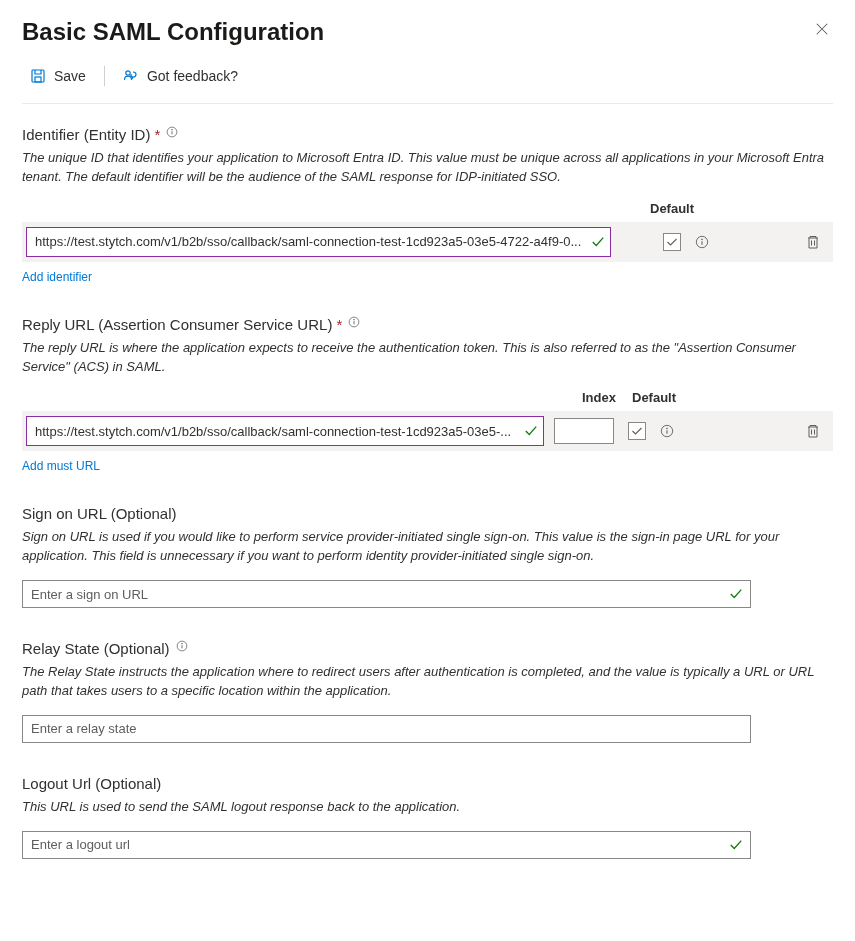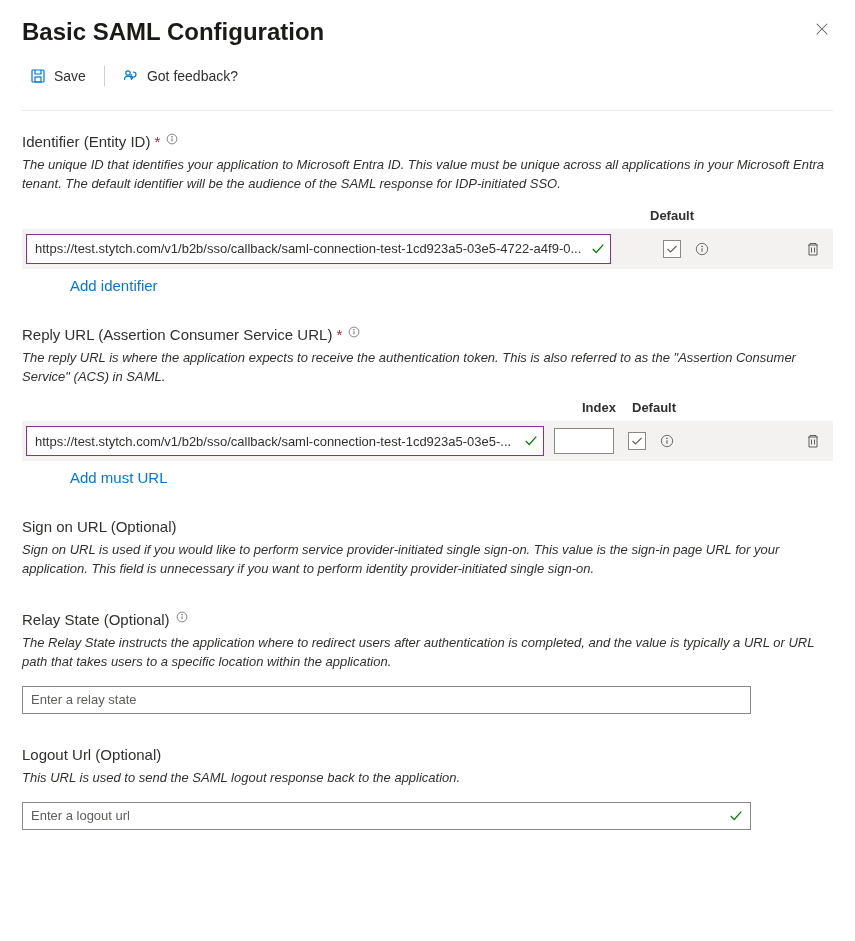--- a/index.html
+++ b/index.html
@@ -31,21 +31,21 @@
       color: #605e5c;
       cursor: pointer;
       padding: 4px;
       line-height: 1;
     }
     .toolbar {
       display: flex;
       align-items: center;
       gap: 0;
       border-bottom: 1px solid #edebe9;
-      padding-bottom: 22px;
+      padding-bottom: 15px;
       margin-bottom: 22px;
     }
     .toolbar-btn {
       display: flex;
       align-items: center;
       gap: 8px;
       background: none;
       border: none;
       font-size: 14px;
       color: #323130;
@@ -169,25 +169,24 @@
     .row-trash {
       width: 16px;
       height: 16px;
       color: #605e5c;
       margin-left: auto;
       margin-right: 8px;
       cursor: pointer;
     }
     .add-link {
       display: inline-block;
-      font-size: 15px;
+      font-size: 12px;
       color: #0078d4;
       cursor: pointer;
       margin-top: 8px;
-      margin-left: 48px;
     }
     .plain-input-wrap {
       position: relative;
       width: 729px;
     }
     .plain-input {
       width: 100%;
       height: 28px;
       border: 1px solid #8a8886;
       padding: 4px 26px 4px 8px;
@@ -321,20 +320,26 @@
       </svg>
   </div>
   <a class="add-link">Add must URL</a>
 </div>
 
 <div class="section">
   <div class="section-label">
     <span>Sign on URL (Optional)</span>
   </div>
   <p class="section-desc">Sign on URL is used if you would like to perform service provider-initiated single sign-on. This value is the sign-in page URL for your application. This field is unnecessary if you want to perform identity provider-initiated single sign-on.</p>
+  <div class="plain-input-wrap">
+    <input class="plain-input" type="text" placeholder="Enter a sign on URL" style="">
+    <svg class="plain-check" viewBox="0 0 16 16" fill="none" stroke="currentColor" stroke-width="1.5">
+        <path d="M2 8 L6 12 L14 3"></path>
+      </svg>
+  </div>
 </div>
 
 <div class="section">
   <div class="section-label">
     <span>Relay State (Optional)</span>
     <svg class="info-icon" viewBox="0 0 16 16" fill="none" stroke="currentColor" stroke-width="1">
         <circle cx="8" cy="8" r="6.5"></circle>
         <circle cx="8" cy="5" r="0.5" fill="currentColor"></circle>
         <path d="M8 7 V11" stroke-width="1.2"></path>
       </svg>

